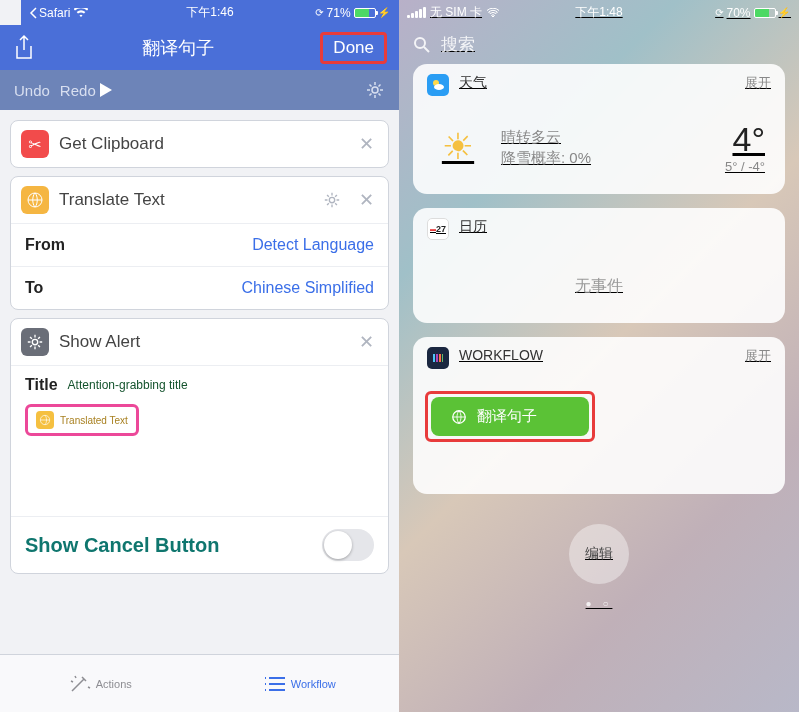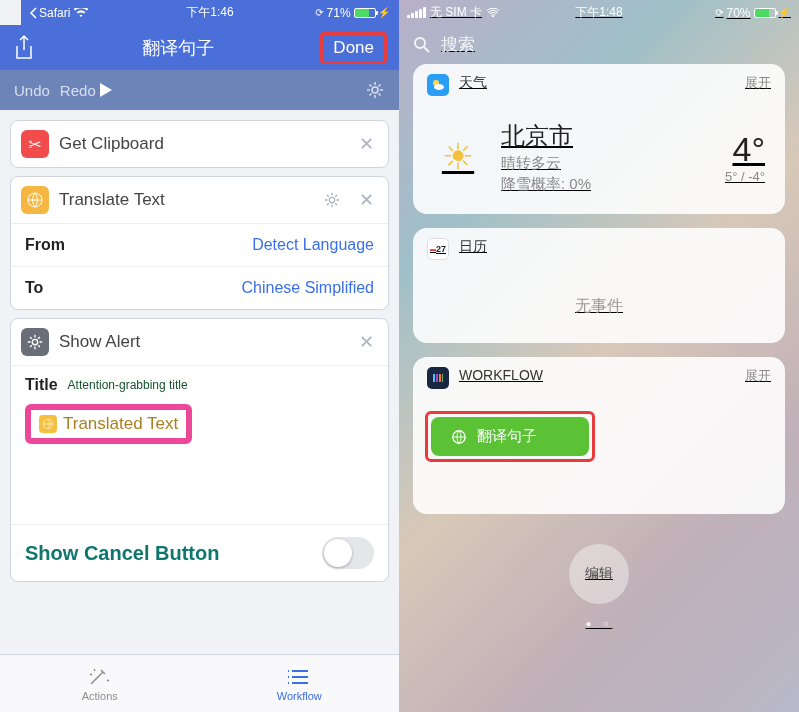--- a/index.html
+++ b/index.html
@@ -42,30 +42,30 @@
 .card-gear { color: #b0b5c0; font-size: 16px; padding: 4px; }
 .card-body { border-top: 1px solid #eceef2; }
 .row { display: flex; align-items: center; padding: 12px 14px; border-bottom: 1px solid #eceef2; }
 .row:last-child { border-bottom: none; }
 .row-label { font-size: 16px; font-weight: 600; color: #222; width: 55px; }
 .row-value { flex: 1; text-align: right; font-size: 16px; color: #3b6fe8; }
 .alert-body { padding: 10px 14px; }
 .title-row { display: flex; align-items: center; gap: 10px; margin-bottom: 10px; }
 .title-label { font-size: 16px; font-weight: 600; color: #222; }
 .title-placeholder { color: #14532d; font-size: 12px; }
-.token { display: inline-flex; align-items: center; gap: 6px; background: #fff; border: 6px solid #ec4899; border-radius: 6px; padding: 4px 8px; font-size: 17px; color: #a88020; }
+.token { display: inline-flex; align-items: center; gap: 6px; background: #fff; border: 3px solid #ec4899; border-radius: 6px; padding: 4px 8px; font-size: 10px; color: #a88020; }
 .token-icon { width: 18px; height: 18px; background: #f5c040; border-radius: 4px; display: inline-flex; align-items: center; justify-content: center; }
 .cancel-row { display: flex; align-items: center; padding: 12px 14px; border-top: 1px solid #eceef2; }
 .cancel-label { flex: 1; font-size: 20px; font-weight: 600; color: #0f766e; }
 .switch { width: 52px; height: 32px; background: #e5e6ea; border-radius: 16px; position: relative; }
 .switch::after { content: ''; position: absolute; left: 2px; top: 2px; width: 28px; height: 28px; background: #fff; border-radius: 50%; box-shadow: 0 1px 3px rgba(0,0,0,0.3); }
 
 
 .tabbar { position: absolute; bottom: 0; left: 0; right: 0; height: 58px; background: #f9f9fb; border-top: 1px solid #d0d4dc; display: flex; }
-.tab { flex: 1; display: flex; flex-direction: column; align-items: center; justify-content: center; font-size: 11px; color: #8e8e93; gap: 2px; }
+.tab { flex: 1; display: flex; flex-direction: row; align-items: center; justify-content: center; font-size: 11px; color: #8e8e93; gap: 2px; }
 .tab.active { color: #3b6fe8; }
 
 
 .search-row { display: flex; align-items: center; padding: 8px 14px; gap: 10px; color: rgba(255,255,255,0.85); font-size: 17px; }
 .widgets { padding: 0 14px; }
 .widget { background: rgba(255,255,255,0.88); border-radius: 14px; margin-bottom: 14px; overflow: hidden; }
 .widget-head { display: flex; align-items: flex-start; padding: 10px 14px; gap: 10px; font-size: 14px; color: #555; }
 .widget-head .exp { font-size: 13px; color: #888; }
 .widget-head .htitle { flex: 1; font-weight: 400; color: #333; }
 .widget-icon { width: 22px; height: 22px; border-radius: 5px; display: flex; align-items: center; justify-content: center; }
@@ -270,21 +270,20 @@
               <circle cx="5" cy="5" r="3" fill="#ffd94a"></circle>
               <ellipse cx="8" cy="9" rx="5" ry="3" fill="#fff"></ellipse>
             </svg>
         </div>
         <div class="htitle">天气</div>
         <div class="exp">展开</div>
       </div>
       <div class="weather-body">
         <div class="weather-sun">☀</div>
         <div class="weather-mid">
-          <div class="weather-city">北京市</div>
           <div class="weather-sub">晴转多云</div>
           <div class="weather-sub">降雪概率: 0%</div>
         </div>
         <div class="weather-right">
           <div class="weather-temp">4°</div>
           <div class="weather-range">5° / -4°</div>
         </div>
       </div>
     </div>
 

